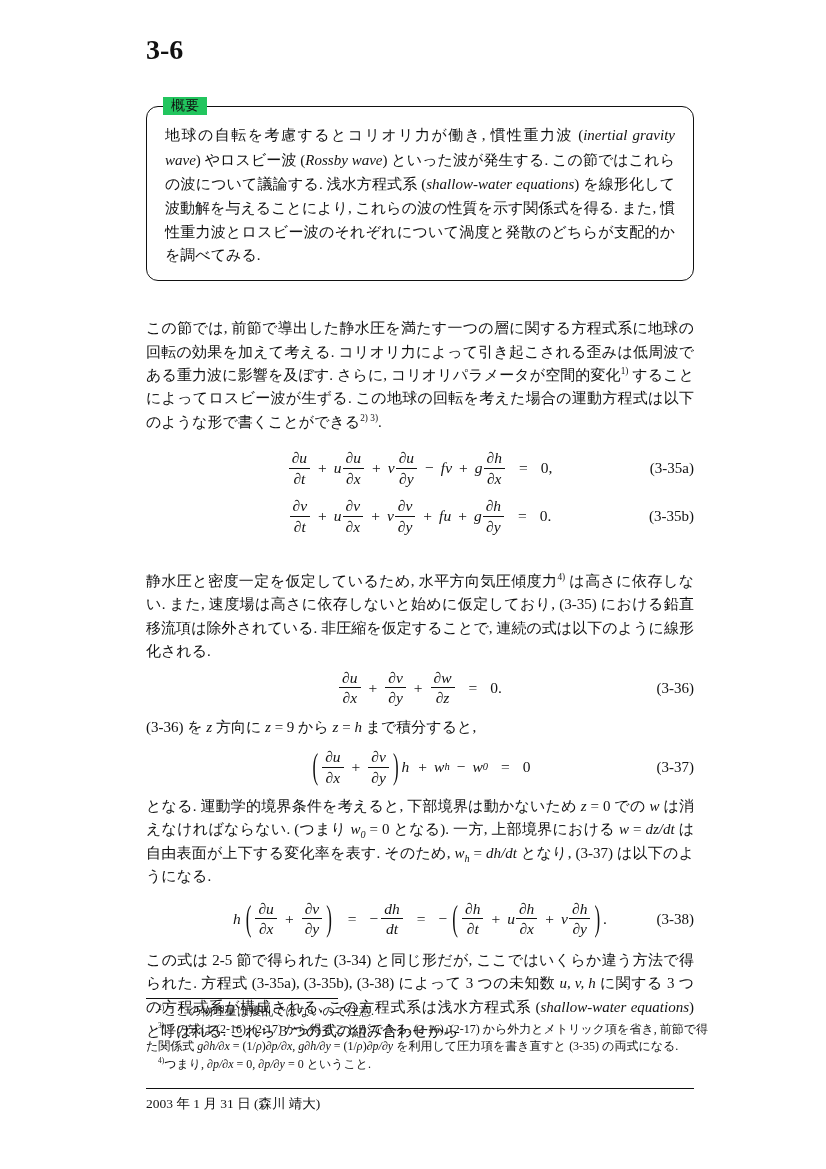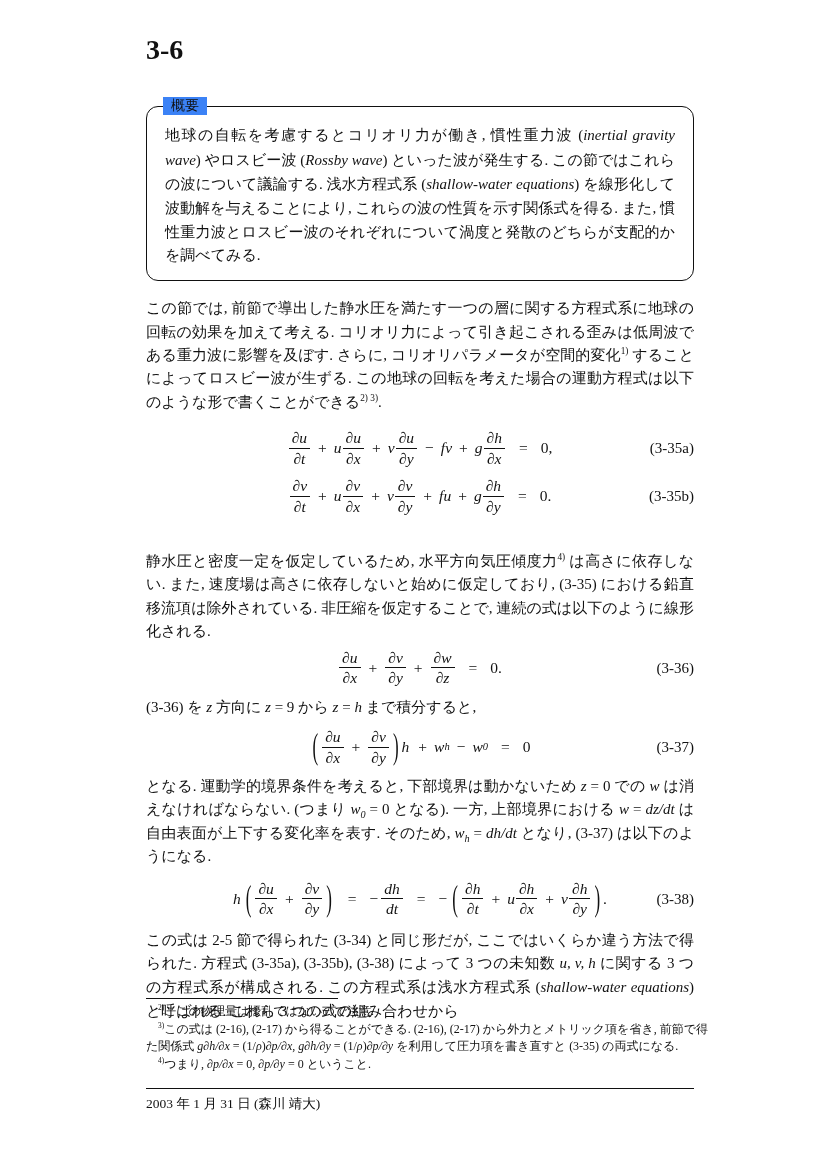--- a/index.html
+++ b/index.html
@@ -27,21 +27,21 @@
   }
   .section-num{font-family:"Liberation Serif",serif;}
   .section-name{font-family:"Liberation Sans","DejaVu Sans",sans-serif;}
 
   
   .abstract-box{
     position:relative;margin-top:40px;border:1.6px solid #111;border-radius:12px;
     padding:16px 18px 12px 18px;
   }
   .abstract-label{
-    position:absolute;top:-10px;left:16px;background:#3b82f6;padding:0 8px;
+    position:absolute;top:-10px;left:16px;background:#22c55e;padding:0 8px;
     font-size:14px;font-family:"Liberation Serif",serif;
   }
   .abstract-text{margin:0;font-size:15px;line-height:1.58;text-align:justify;}
 
   
   .body-text{margin:16px 0 0 0;font-size:15px;line-height:1.56;text-align:justify;}
 
   
   .b{font-weight:normal;font-family:"Liberation Sans","DejaVu Sans",sans-serif;}
   .i{font-style:italic;}
@@ -94,21 +94,21 @@
 
     <h1 class="section-title">
       <span class="section-num">3-6</span>
     </h1>
 
     <section class="abstract-box">
       <span class="abstract-label">概要</span>
       <p class="abstract-text"><span>地球の自転を考慮するとコリオリ力が働き, </span><span class="b">慣性重力波</span><span> (</span><span class="i">inertial gravity wave</span><span>) や</span><span class="b">ロスビー波</span><span> (</span><span class="i">Rossby wave</span><span>) といった波が発生する. この節ではこれらの波について議論する. </span><span class="b">浅水方程式系</span><span> (</span><span class="i">shallow-water equations</span><span>) を線形化して波動解を与えることにより, これらの波の性質を示す関係式を得る. また, 慣性重力波とロスビー波のそれぞれについて渦度と発散のどちらが支配的かを調べてみる.</span></p>
     </section>
 
-    <p class="body-text" style="margin-top:16px;"><span>この節では, 前節で導出した静水圧を満たす一つの層に関する方程式系に地球の回転の効果を加えて考える. コリオリ力によって引き起こされる歪みは低周波である重力波に影響を及ぼす. さらに, コリオリパラメータが空間的変化</span><span class="sup">1)</span><span> することによってロスビー波が生ずる. この地球の回転を考えた場合の運動方程式は以下のような形で書くことができる</span><span class="sup">2) 3)</span><span>.</span></p>
+    <p class="body-text" style="margin-top:36px;"><span>この節では, 前節で導出した静水圧を満たす一つの層に関する方程式系に地球の回転の効果を加えて考える. コリオリ力によって引き起こされる歪みは低周波である重力波に影響を及ぼす. さらに, コリオリパラメータが空間的変化</span><span class="sup">1)</span><span> することによってロスビー波が生ずる. この地球の回転を考えた場合の運動方程式は以下のような形で書くことができる</span><span class="sup">2) 3)</span><span>.</span></p>
 
     <div class="eq-group">
       <div class="eq-row">
         <span class="eq-math">
             <span class="frac">
               <span class="num">∂u</span>
               <span class="den">∂t</span>
             </span>
             <span class="op">+</span>
             <span class="i">u</span>

